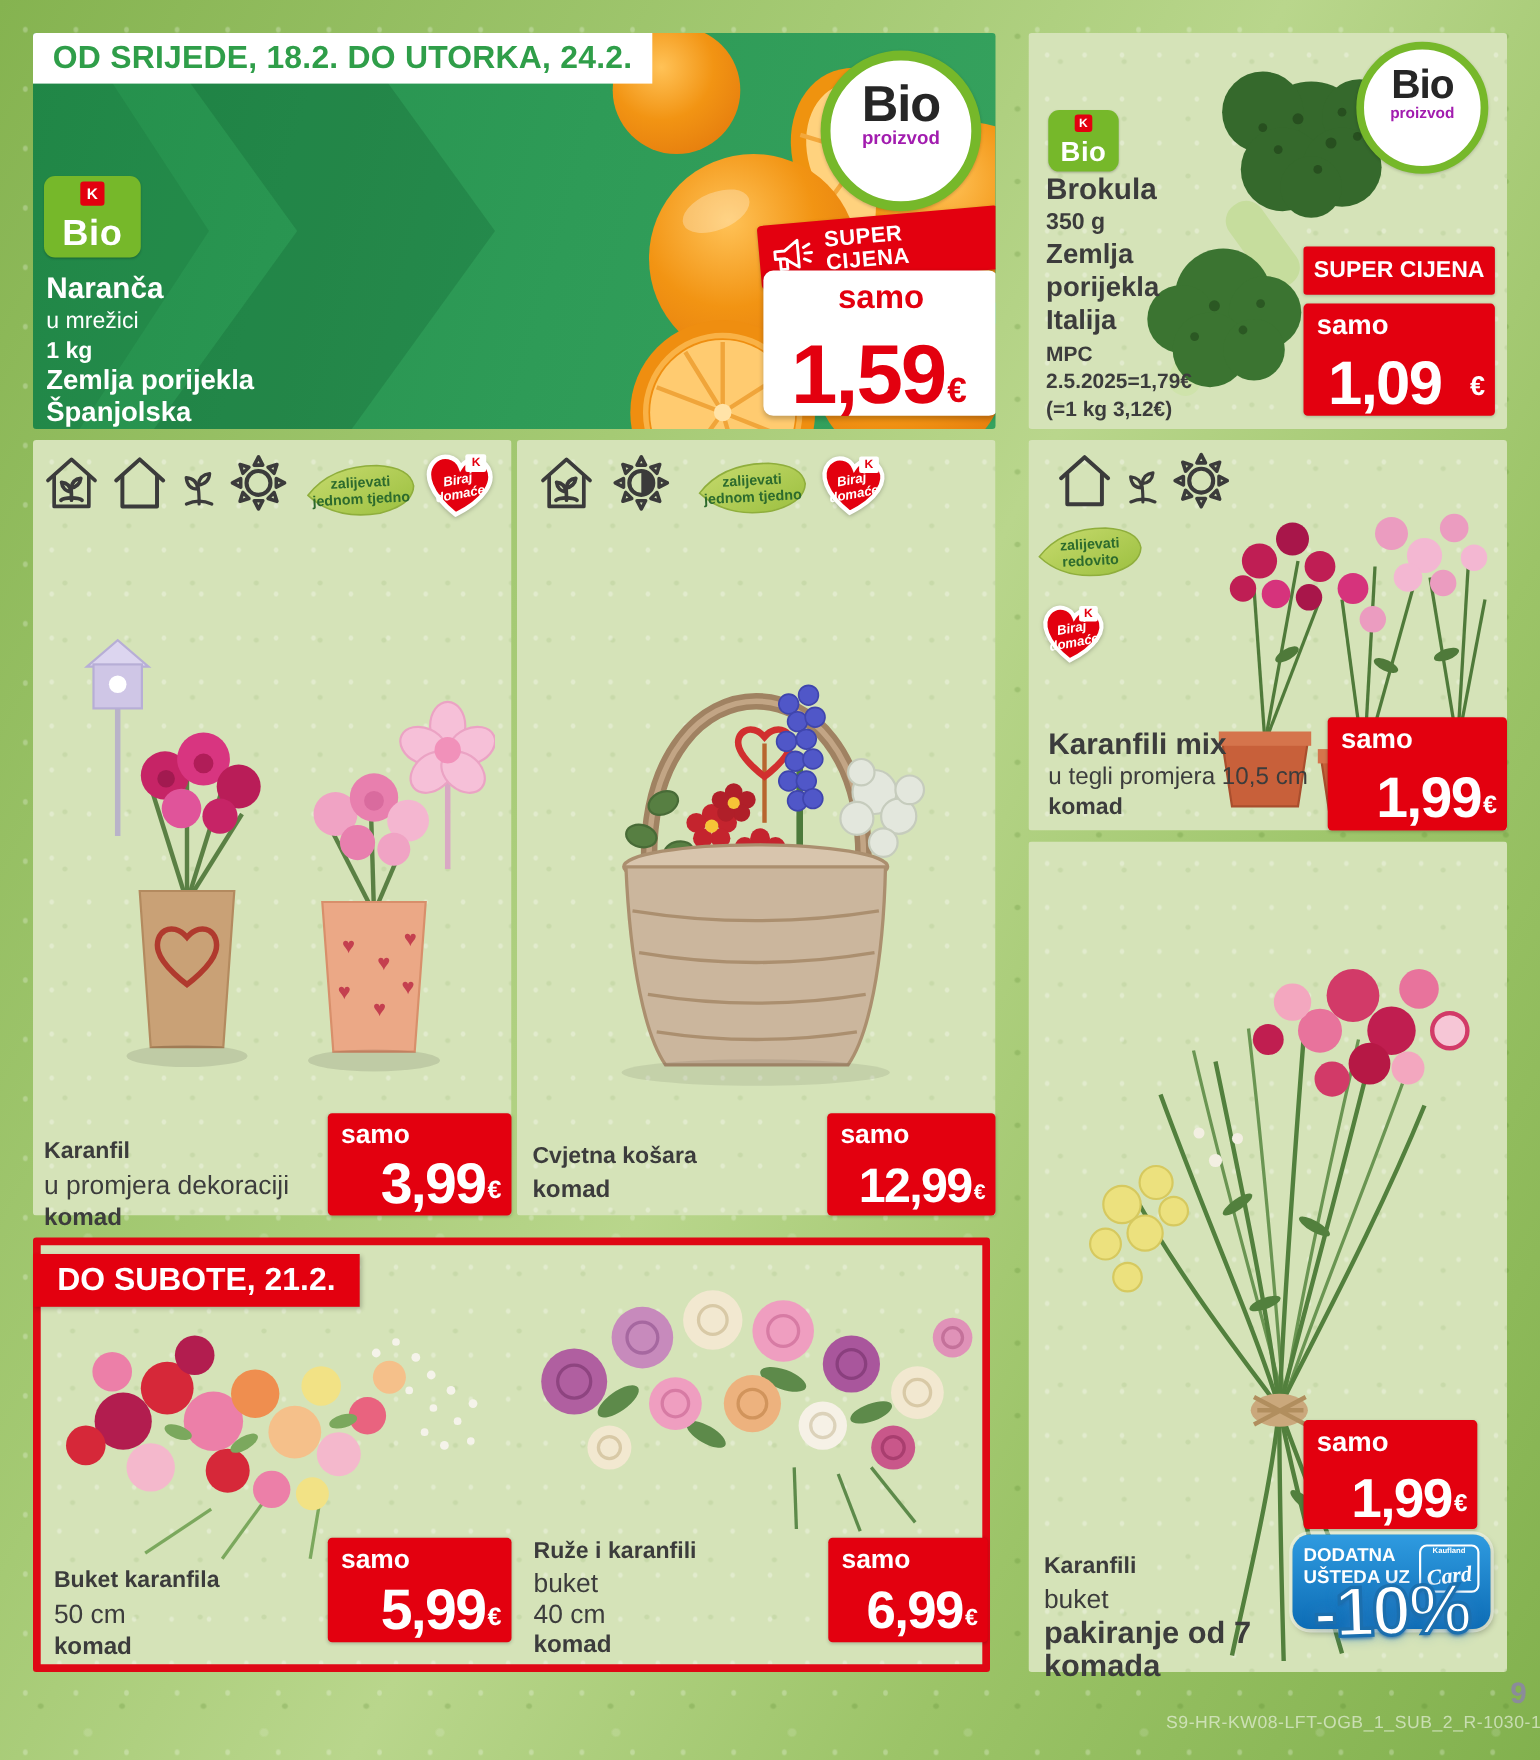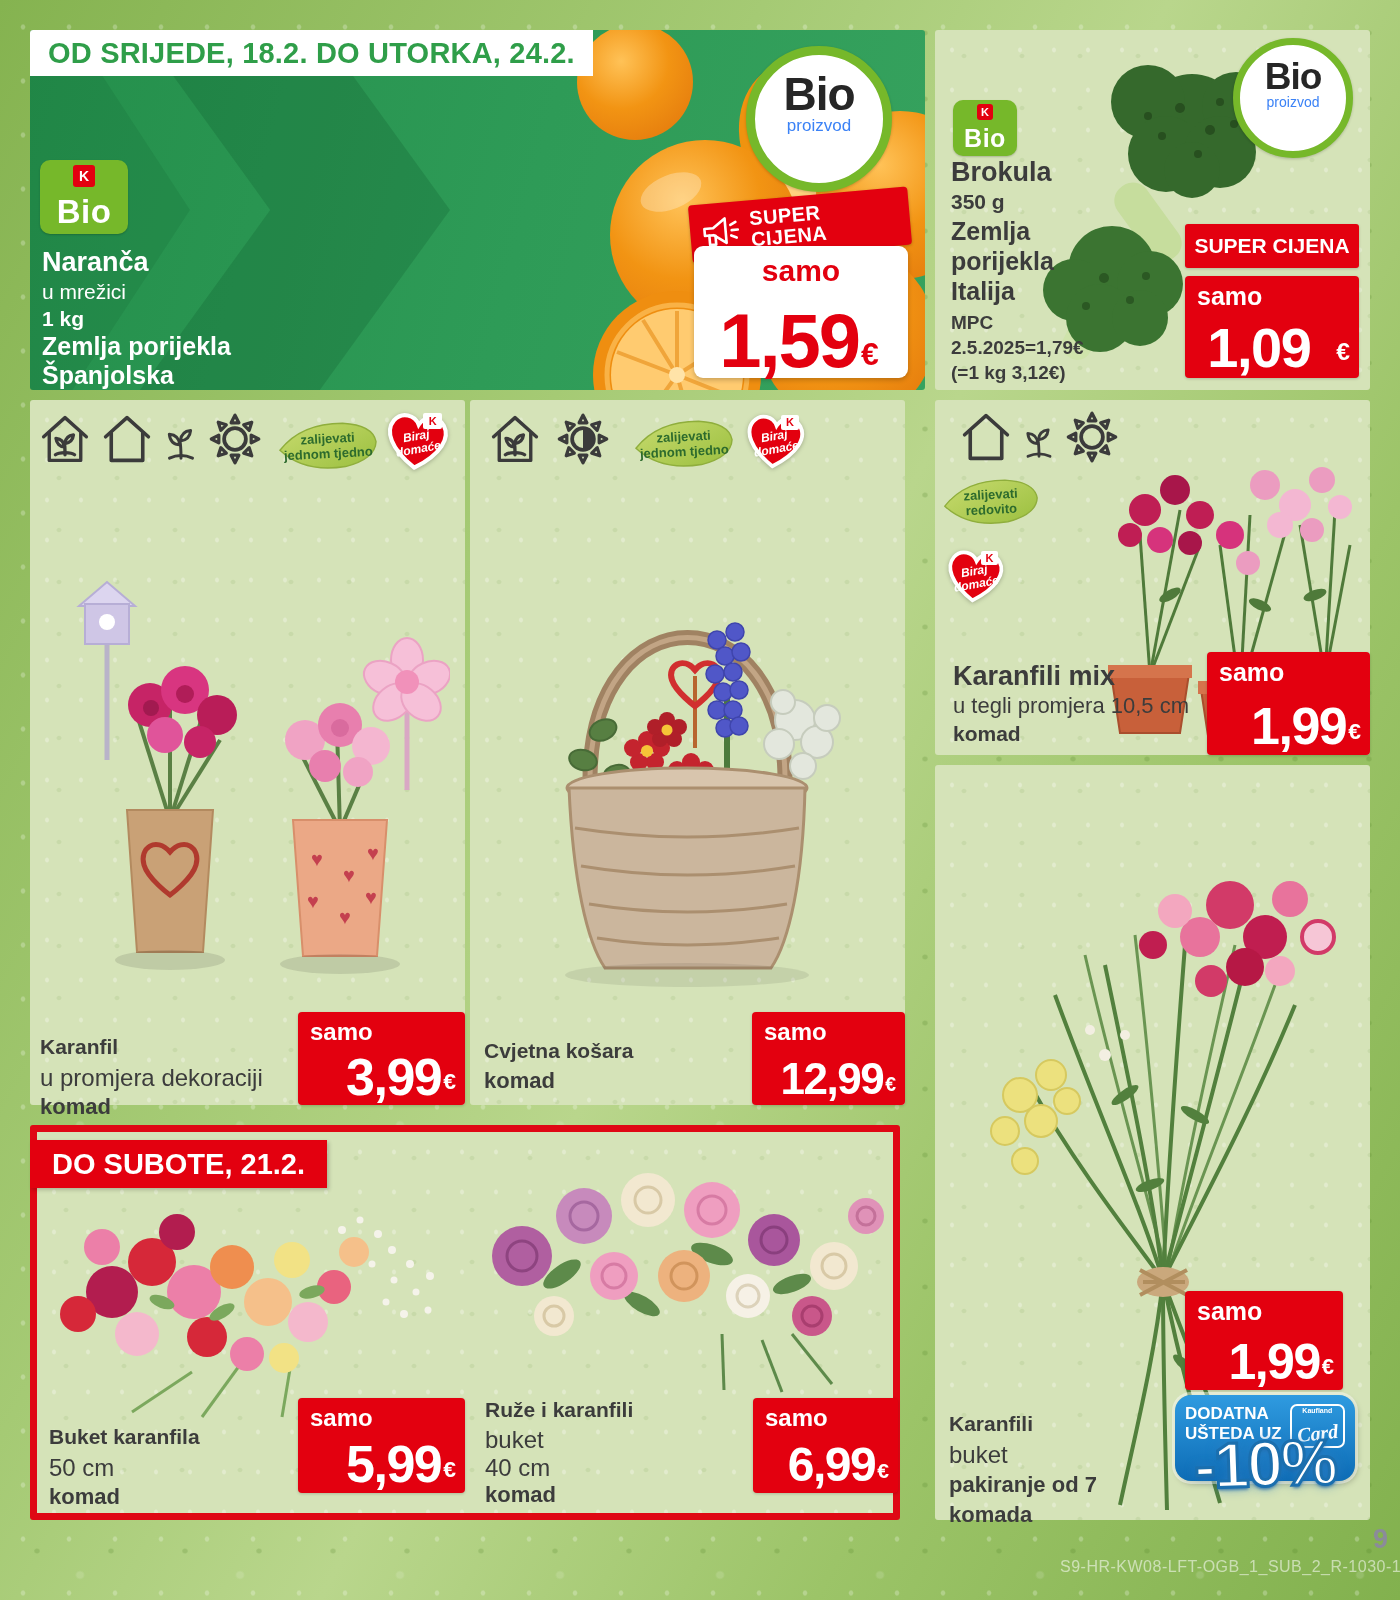--- a/index.html
+++ b/index.html
@@ -11,41 +11,41 @@
       radial-gradient(rgba(255,255,255,.14) 3px, transparent 5px),
       linear-gradient(118deg,#85b350 0%,#a5ca74 34%,#b9d68c 52%,#9cc468 74%,#82b14e 100%);
     background-size:46px 54px, 74px 66px, 160px 150px, 100% 100%;}
   .tile{position:absolute;background-color:#d5e3b8;border-radius:3px;
     background-image:radial-gradient(rgba(255,255,255,.30) 1.4px, transparent 2.6px),
       radial-gradient(rgba(120,160,80,.14) 1.8px, transparent 3px);
     background-size:34px 40px,58px 52px;}
 
   
   .tileA{left:30px;top:30px;width:875px;height:360px;overflow:hidden;
-    background:linear-gradient(105deg,#248f4b 0%,#2e9b57 55%,#36a25e 100%);padding-left:20px;}
+    background:linear-gradient(105deg,#248f4b 0%,#2e9b57 55%,#36a25e 100%);}
   .chev{position:absolute;top:0;height:100%;background:rgba(0,55,25,.16);}
   .chev.c1{left:110px;width:310px;clip-path:polygon(0 0,58% 0,100% 50%,58% 100%,0 100%,42% 50%);}
   .chev.c2{left:-120px;width:280px;clip-path:polygon(0 0,58% 0,100% 50%,58% 100%,0 100%,42% 50%);background:rgba(0,55,25,.10);}
   .band{position:absolute;left:0;top:0;height:46px;background:#fff;display:flex;align-items:center;
     padding:0 18px;color:#2f9e49;font-weight:800;font-size:29px;letter-spacing:.2px;white-space:nowrap;}
   .kbio{position:absolute;background:#76b82a;border-radius:10px;box-shadow:0 1px 2px rgba(0,0,0,.2);}
   .kbio .kk{position:absolute;top:5px;left:50%;transform:translateX(-50%);background:#e3000f;color:#fff;
     font-weight:800;display:flex;align-items:center;justify-content:center;border-radius:3px;}
   .kbio .kw{position:absolute;bottom:3px;width:100%;text-align:center;color:#fff;font-weight:800;letter-spacing:.5px;}
   .kbioA{left:10px;top:130px;width:88px;height:74px;}
   .kbioA .kk{width:22px;height:22px;font-size:14px;}
   .kbioA .kw{font-size:33px;}
   .txtA{position:absolute;left:12px;top:216px;width:255px;color:#fff;}
   .txtA .nm{font-size:27px;font-weight:800;line-height:32px;}
   .txtA .l1{font-size:21px;line-height:27px;}
   .txtA .l2{font-size:21px;font-weight:700;line-height:27px;}
   .txtA .og{font-size:25px;font-weight:800;line-height:29px;width:240px;}
   .bioc{position:absolute;background:#fff;border-radius:50%;text-align:center;border:9px solid #76b82a;box-shadow:0 1px 3px rgba(0,0,0,.2);}
   .bioc .bw{font-weight:800;color:#262626;letter-spacing:-1px;}
-  .bioc .bs{font-weight:400;color:#3b82f6;}
+  .bioc .bs{font-weight:700;color:#a21caf;}
   .biocA{left:716px;top:16px;width:128px;height:128px;}
   .biocA .bw{font-size:46px;margin-top:16px;line-height:46px;}
   .biocA .bs{font-size:17px;line-height:18px;}
   .ribbon{position:absolute;left:660px;top:166px;width:220px;height:58px;background:#e3000f;border-radius:4px;
     transform:rotate(-5deg);display:flex;align-items:center;gap:8px;padding:0 10px;box-sizing:border-box;
     box-shadow:0 1px 3px rgba(0,0,0,.25);}
   .ribbon .rt{color:#fff;font-weight:800;font-size:20px;line-height:21px;width:118px;letter-spacing:.5px;}
   .pbA{position:absolute;left:664px;top:216px;width:214px;height:132px;background:#fff;border-radius:9px;
     box-shadow:0 2px 5px rgba(0,0,0,.22);text-align:center;}
   .pbA .samoA{color:#e3000f;font-weight:800;font-size:30px;margin-top:8px;}
@@ -117,21 +117,21 @@
   .txtE{left:18px;top:260px;width:260px;}
   .txtE .nm{font-size:27px;line-height:32px;}
   .txtE .ds{font-size:22px;line-height:28px;}
   .txtE .un{font-size:21px;line-height:27px;}
   .pbE{left:272px;top:252px;width:163px;height:103px;}
   .pbE .val{font-size:52px;line-height:54px;}
   .pbF{left:250px;top:526px;width:158px;height:99px;}
   .pbF .val{font-size:50px;line-height:52px;}
   .txtF{left:14px;top:642px;width:225px;}
   .txtF .ds{font-size:24px;line-height:30px;}
-  .txtF .pk{font-size:22px;font-weight:700;line-height:30px;}
+  .txtF .pk{font-size:28px;font-weight:700;line-height:30px;}
   .card{position:absolute;left:240px;top:630px;width:180px;height:86px;border-radius:16px;
     background:linear-gradient(180deg,#2f9be0,#0d6cb5);box-shadow:0 0 0 3px rgba(255,255,255,.45),2px 3px 6px rgba(0,0,0,.25);
     display:flex;align-items:flex-start;padding:9px 10px;box-sizing:border-box;gap:8px;}
   .card .cl{color:#fff;font-weight:800;font-size:17px;line-height:20px;white-space:nowrap;}
   .cardlogo{margin-left:auto;width:52px;height:40px;border:2.5px solid #fff;border-radius:7px;position:relative;color:#fff;}
   .cardlogo .cb{position:absolute;top:1px;left:0;right:0;text-align:center;font-size:7px;font-weight:700;}
   .cardlogo .cn{position:absolute;bottom:1px;left:0;right:0;text-align:center;font-size:20px;font-weight:700;font-style:italic;
     font-family:"Liberation Serif",serif;transform:rotate(-6deg);}
   .minus10{position:absolute;left:226px;top:662px;width:208px;text-align:center;font-size:64px;font-weight:800;color:#fff;
     letter-spacing:-2px;-webkit-text-stroke:3px #1b6fae;text-shadow:0 0 12px rgba(45,125,195,.95),0 3px 3px rgba(25,95,160,.7);

